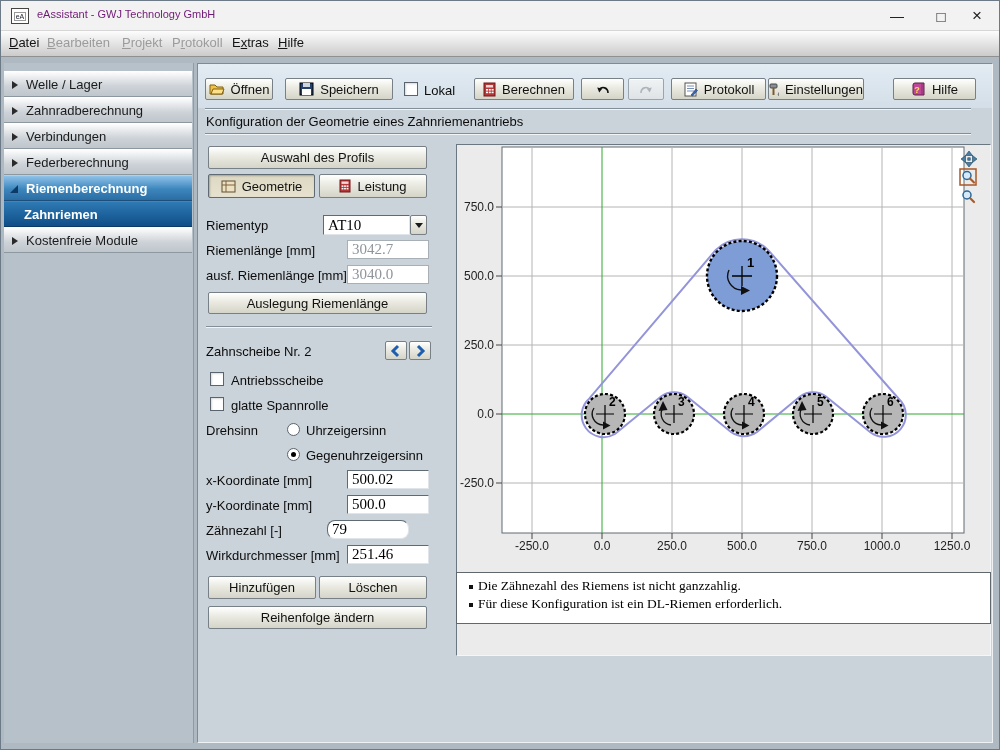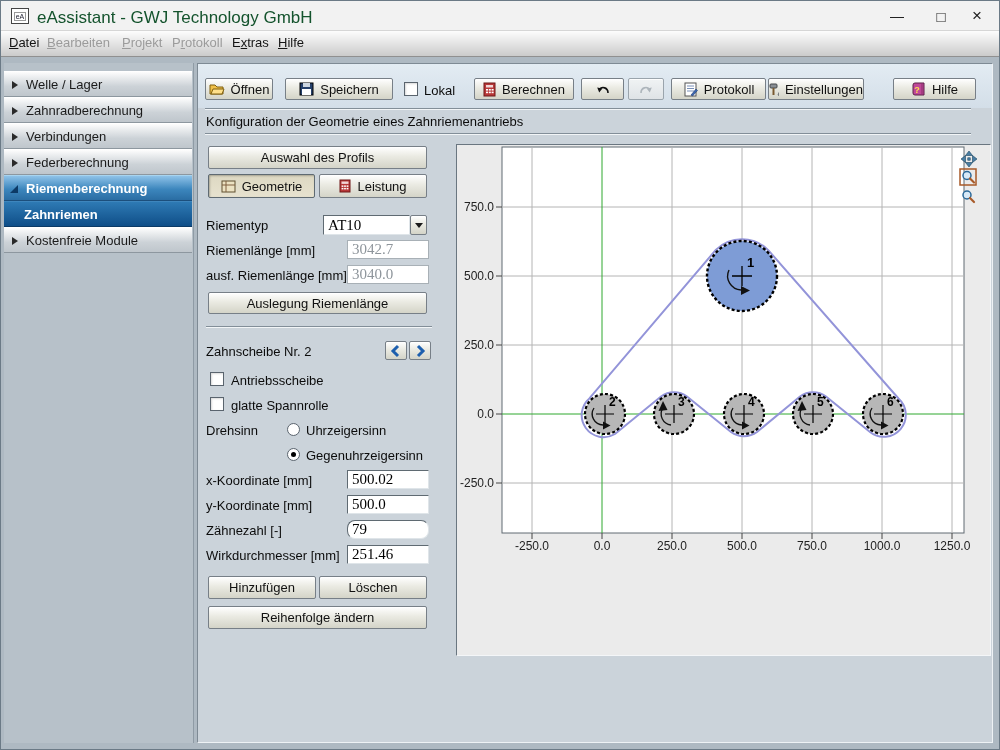--- a/index.html
+++ b/index.html
@@ -6,21 +6,21 @@
   *{box-sizing:border-box;}
   .app{position:relative;width:1000px;height:750px;background:#aeb9c2;
        font-family:"Liberation Sans","DejaVu Sans",sans-serif;color:#111;
        border:1px solid #6b7a86;overflow:hidden;}
   .abs{position:absolute;}
   
   .titlebar{left:0;top:0;width:1000px;height:30px;background:#f2f2f2;border-bottom:1px solid #d6d6d6;}
   .appicon{left:10px;top:7px;width:18px;height:16px;background:#fff;border:1px solid #444;
            font-size:7px;display:flex;align-items:center;justify-content:center;color:#223;}
   .appicon .inner{border:1px solid #999;padding:0 1px;}
-  .wtitle{left:36px;top:7px;font-size:17px;color:#14532d;}
+  .wtitle{left:36px;top:7px;font-size:11px;color:#701a75;}
   .winbtn{top:0;width:40px;height:30px;display:flex;align-items:center;justify-content:center;
           font-size:14px;color:#222;cursor:default;}
   
   .menubar{left:0;top:30px;width:1000px;height:26px;background:linear-gradient(#fdfdfd,#cbcbcb);
            border-bottom:1px solid #909090;}
   .menuitem{top:34px;font-size:13px;color:#141414;}
   .menuitem.disabled{color:#9b9b9b;}
   
   .sidecol{left:3px;top:62px;width:190px;height:680px;background:#b7c1c9;border-right:1px solid #8f9ba5;}
   .sideitem{left:3px;width:188px;height:26px;display:flex;align-items:center;font-size:13px;color:#1b1b1b;
@@ -251,21 +251,21 @@
   <div class="radio" style="left:286px;top:422px;"></div>
   <div class="label" style="left:305px;top:422px;">Uhrzeigersinn</div>
   <div class="radio checked" style="left:286px;top:447px;"></div>
   <div class="label" style="left:305px;top:447px;">Gegenuhrzeigersinn</div>
 
   <div class="label" style="left:205px;top:472px;">x-Koordinate [mm]</div>
   <input class="field" style="left: 346px; top: 469px; width: 82px;" value="500.02">
   <div class="label" style="left:205px;top:497px;">y-Koordinate [mm]</div>
   <input class="field" style="left: 346px; top: 494px; width: 82px;" value="500.0">
   <div class="label" style="left:205px;top:522px;">Zähnezahl [-]</div>
-  <input class="field" style="left: 346px; top: 519px; width: 82px; border-radius: 8px;" value="79">
+  <input class="field" style="left: 326px; top: 519px; width: 82px; border-radius: 8px;" value="79">
   <div class="label" style="left:205px;top:547px;">Wirkdurchmesser [mm]</div>
   <input class="field" style="left: 346px; top: 544px; width: 82px;" value="251.46">
 
   <div class="btn" style="left:207px;top:575px;width:108px;height:23px;">Hinzufügen</div>
   <div class="btn" style="left:318px;top:575px;width:108px;height:23px;">Löschen</div>
   <div class="btn" style="left:207px;top:605px;width:219px;height:23px;">Reihenfolge ändern</div>
 
   <div class="abs chartpanel">
     <svg width="533" height="418" viewBox="0 0 533 418">
 
@@ -381,14 +381,20 @@
         <circle cx="7" cy="6.5" r="4" fill="#d7e9f7" stroke="#2a6898" stroke-width="1.5"></circle>
         <line x1="10" y1="9.5" x2="14" y2="13.5" stroke="#a85a28" stroke-width="2.2" stroke-linecap="round"></line>
       </g>
       <g transform="translate(503,44)">
         <circle cx="7" cy="6" r="4" fill="#d7e9f7" stroke="#2a6898" stroke-width="1.5"></circle>
         <line x1="10" y1="9" x2="14" y2="13" stroke="#a85a28" stroke-width="2.2" stroke-linecap="round"></line>
       </g>
     </svg>
   </div>
 
+  <div class="abs msgpanel">
+    <span class="bullet" style="left:12px;top:12px;"></span>
+    <div class="msgline" style="left:21px;top:5px;">Die Zähnezahl des Riemens ist nicht ganzzahlig.</div>
+    <span class="bullet" style="left:12px;top:30px;"></span>
+    <div class="msgline" style="left:21px;top:23px;">Für diese Konfiguration ist ein DL-Riemen erforderlich.</div>
+  </div>
 
 </div>
 
 </body></html>

